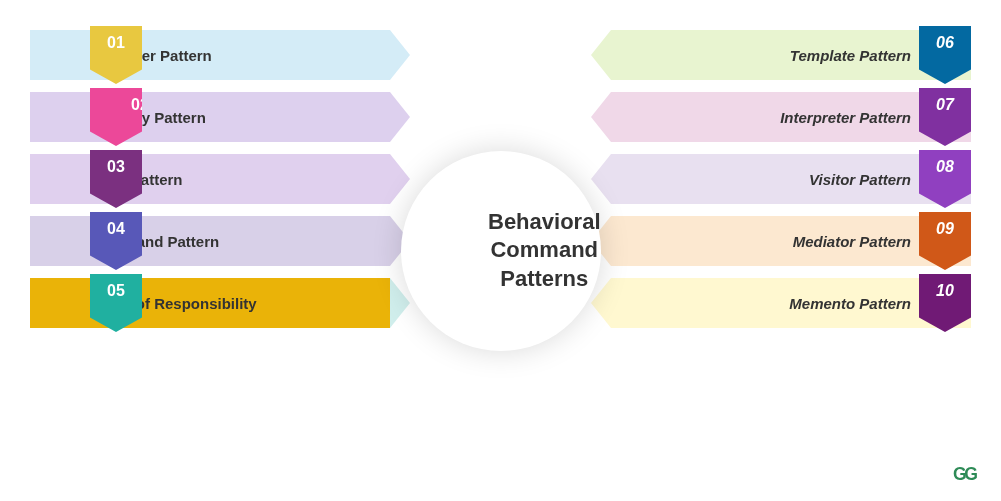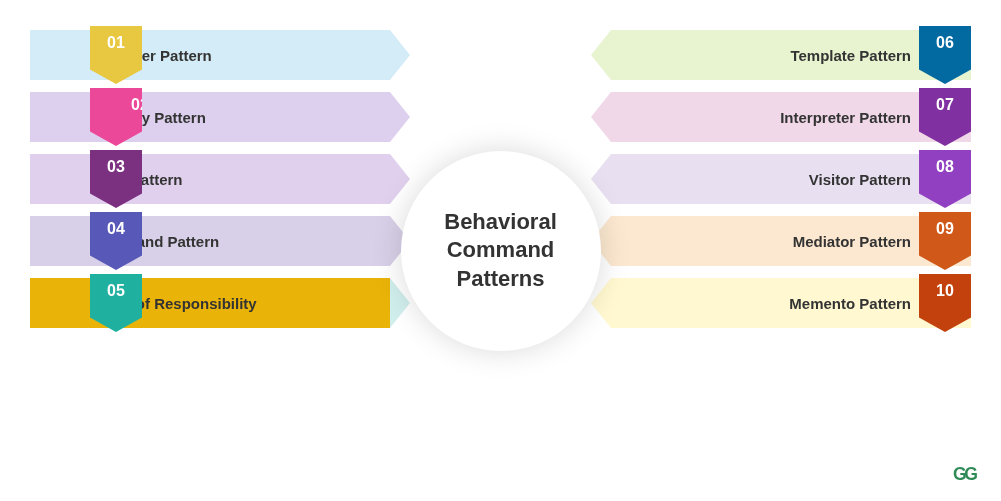--- a/index.html
+++ b/index.html
@@ -24,21 +24,21 @@
 
     
     .center-circle {
       width: 200px;
       height: 200px;
       border-radius: 50%;
       background: #fff;
       box-shadow: 0 0 30px rgba(0,0,0,0.15);
       display: flex;
       align-items: center;
-      justify-content: center;
+      justify-content: flex-end;
       text-align: center;
       position: absolute;
       left: 50%;
       top: 50%;
       transform: translate(-50%, -50%);
       z-index: 10;
     }
     .center-circle-text {
       font-size: 22px;
       font-weight: bold;
@@ -123,20 +123,21 @@
       color: #333;
     }
 
     
     .pattern-right {
       display: flex;
       align-items: center;
       height: 50px;
       position: relative;
       width: 360px;
+      font-style: italic;
     }
 
     .arrow-body-right {
       height: 50px;
       background: #e8e0f0;
       display: flex;
       align-items: center;
       padding-right: 60px;
       padding-left: 10px;
       position: relative;
@@ -209,21 +210,21 @@
     .p08 .arrow-body-right { background: #e8e0f0; justify-content: flex-end; }
     .p08 .arrow-body-right::before { border-right-color: #e8e0f0; }
     .p08 .badge-ribbon-right { background: #9040c0; }
 
     .p09 .arrow-body-right { background: #fce8d0; }
     .p09 .arrow-body-right::before { border-right-color: #fce8d0; }
     .p09 .badge-ribbon-right { background: #d05818; }
 
     .p10 .arrow-body-right { background: #fff8d0; }
     .p10 .arrow-body-right::before { border-right-color: #fff8d0; }
-    .p10 .badge-ribbon-right { background: #c2410c; }
+    .p10 .badge-ribbon-right { background: #701a75; }
 
     
     .logo {
       position: absolute;
       bottom: 12px;
       right: 16px;
       font-size: 20px;
       font-weight: bold;
       color: #2e8b57;
     }

